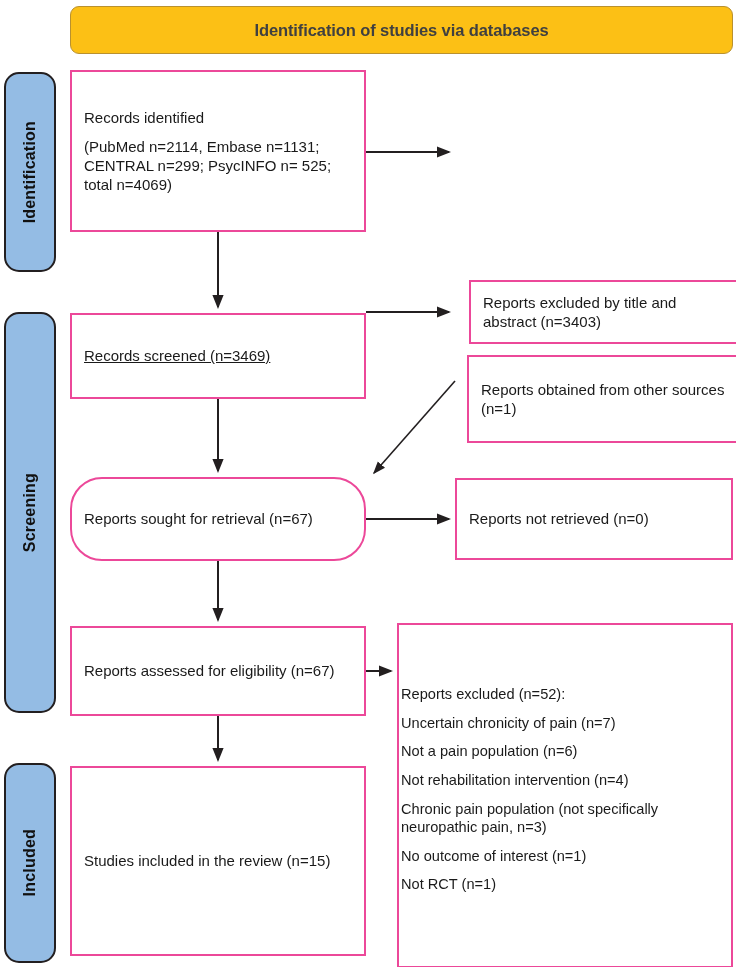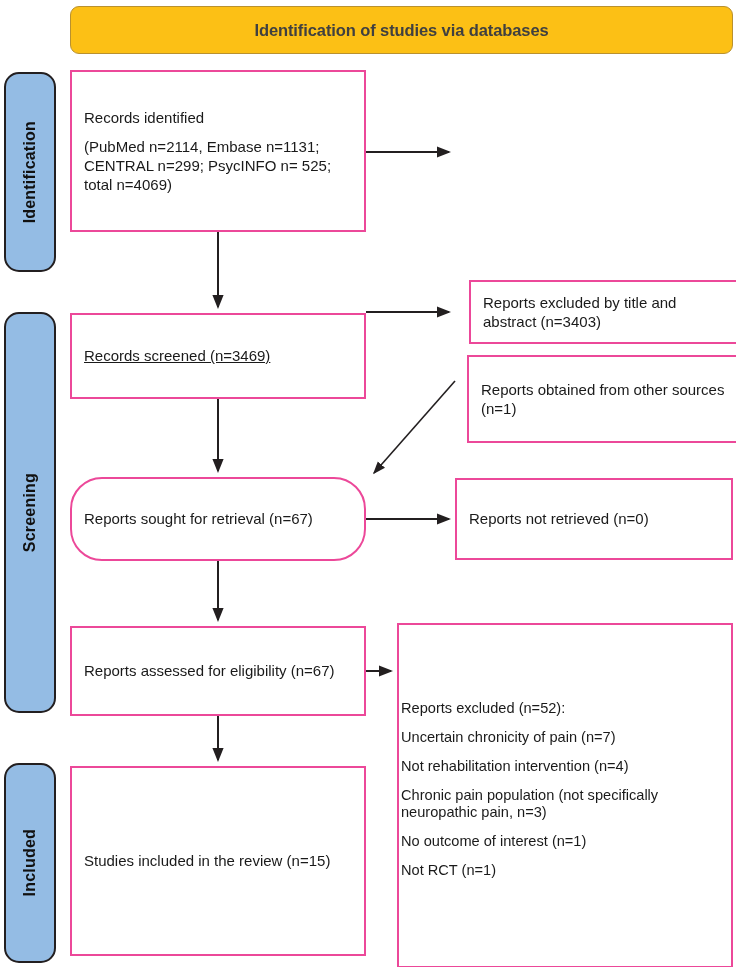--- a/index.html
+++ b/index.html
@@ -193,19 +193,20 @@
     <p>Reports obtained from other sources (n=1)</p>
   </div>
 
   <div class="flow-box" id="box-not-retrieved">
     <p>Reports not retrieved (n=0)</p>
   </div>
 
   <div class="flow-box" id="box-reports-excluded">
     <p>Reports excluded (n=52):</p>
     <p>Uncertain chronicity of pain (n=7)</p>
+    <p>Not a pain population (n=6)</p>
     <p>Not rehabilitation intervention (n=4)</p>
     <p>Chronic pain population (not specifically neuropathic pain, n=3)</p>
     <p>No outcome of interest (n=1)</p>
     <p>Not RCT (n=1)</p>
   </div>
 
 </div>
 
 </body></html>

